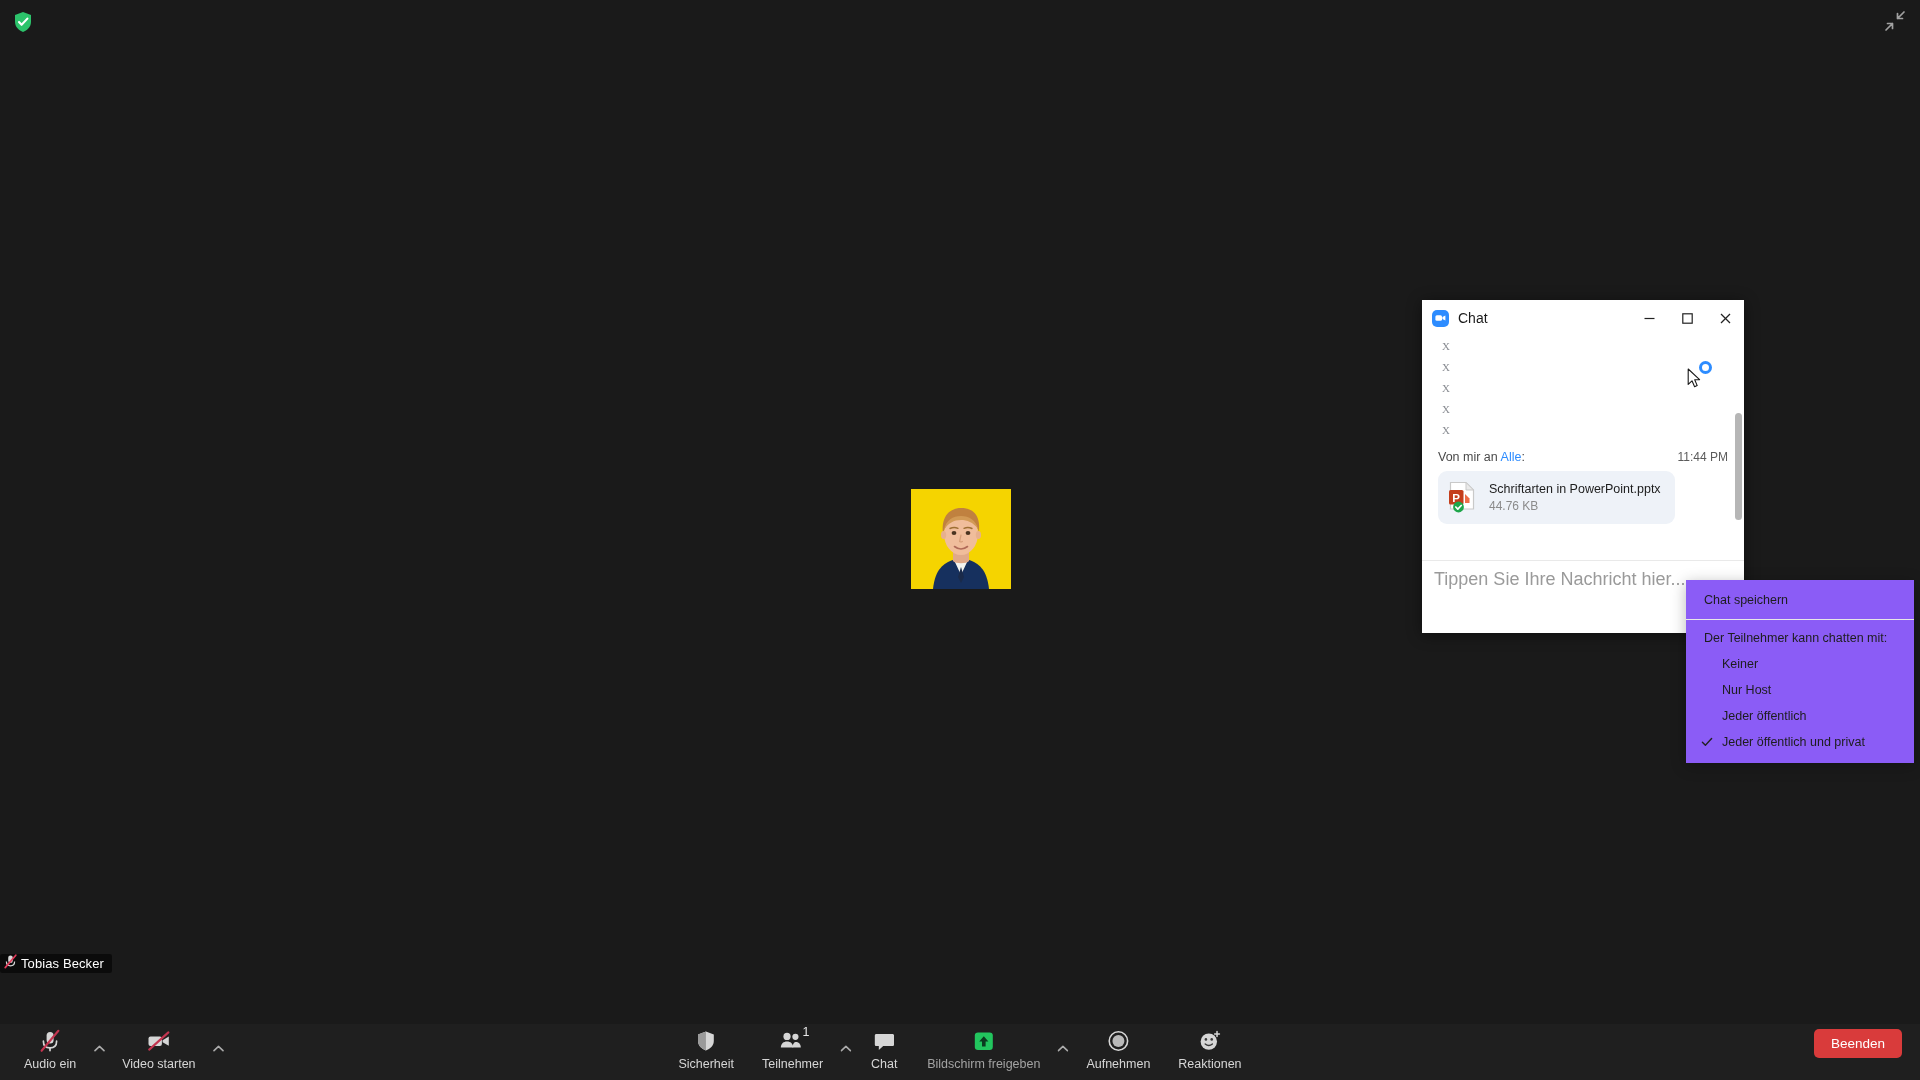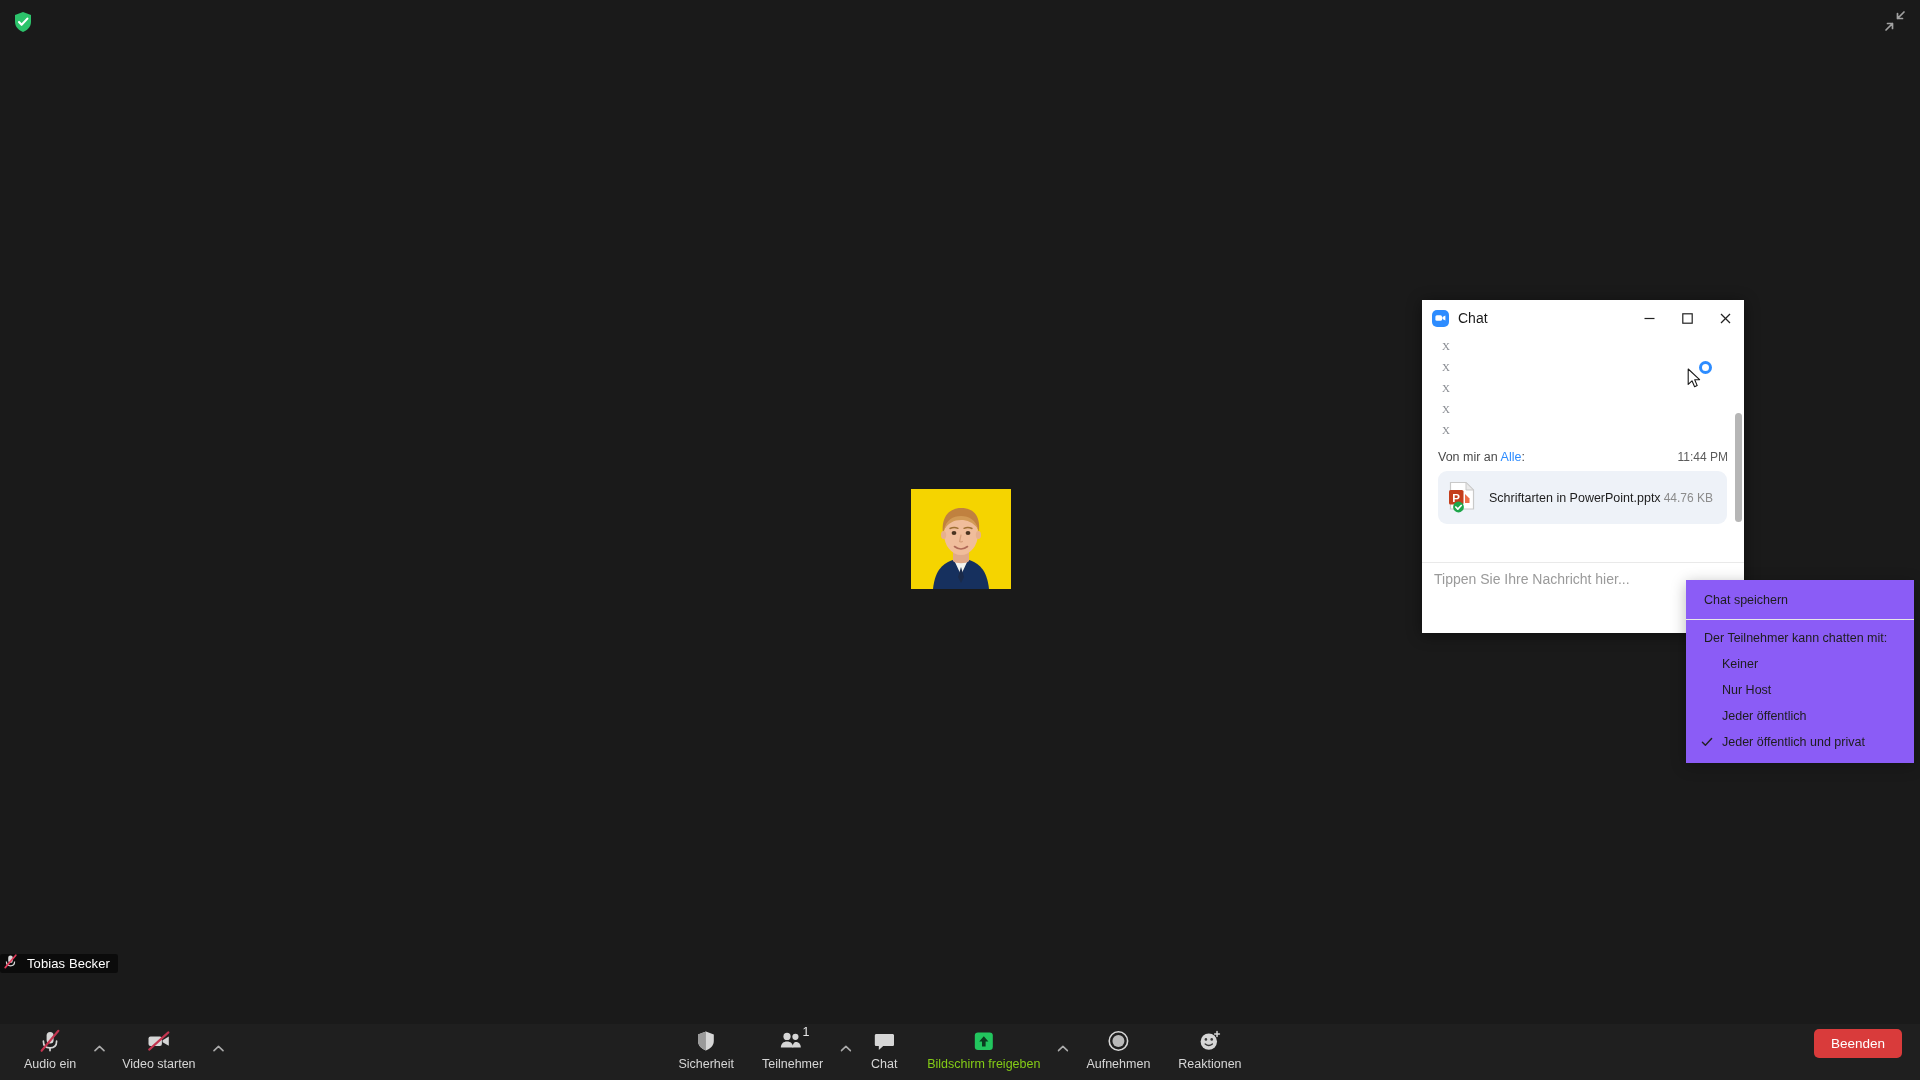--- a/index.html
+++ b/index.html
@@ -57,21 +57,21 @@
   .avatar-svg { display: block; width: 100px; height: 100px; }
 
   
   .nametag {
     position: absolute;
     left: 0px;
     top: 954px;
     height: 19px;
     display: flex;
     align-items: center;
-    gap: 10px;
+    gap: 4px;
     background: rgba(0,0,0,.55);
     padding: 0 8px 0 4px;
     border-radius: 2px;
   }
   .nametag-label {
     color: #ffffff;
     font-size: 13px;
     letter-spacing: .1px;
     white-space: nowrap;
   }
@@ -125,21 +125,21 @@
     align-items: center;
     justify-content: center;
     position: relative;
   }
   .tb-label {
     margin-top: 5px;
     font-size: 12.5px;
     color: #d6d6d6;
     white-space: nowrap;
   }
-  .tb-item.green .tb-label { color: #84cc16; text-align: center; }
+  .tb-item.green .tb-label { color: #a3a3a3; text-align: center; }
 
   .tb-caret {
     width: 18px;
     height: 46px;
     display: flex;
     align-items: center;
     justify-content: center;
     padding-top: 2px;
     cursor: pointer;
   }
@@ -246,21 +246,21 @@
     margin: 7px 6px 0 6px;
     background: #eef2f8;
     border-radius: 9px;
     padding: 10px 14px 10px 10px;
     display: inline-flex;
     align-items: center;
     gap: 11px;
     cursor: pointer;
   }
   .file-icon { position: relative; width: 30px; height: 33px; flex: none; }
-  .file-meta { display: flex; flex-direction: row; gap: 3px; }
+  .file-meta { display: flex; flex-direction: column; gap: 3px; }
   .file-name { font-size: 12.5px; color: #1d1d1d; }
   .file-size { font-size: 12px; color: #8b8b8b; }
 
   .spinner {
     position: absolute;
     left: 277px;
     top: 25px;
     width: 13px; height: 13px;
     border-radius: 50%;
     border: 3.5px solid #2d8cff;
@@ -337,21 +337,21 @@
     font-size: 13px;
     letter-spacing: 1px;
     padding-bottom: 5px;
   }
 
   .compose-area {
     flex: 1 1 auto;
     padding: 8px 12px;
   }
   .compose-placeholder {
-    font-size: 14px;
+    font-size: 18px;
     color: #9a9a9a;
   }
 
   
   .ctx-menu {
     position: absolute;
     left: 1686px;
     top: 580px;
     width: 228px;
     background: #8b5cf6;

